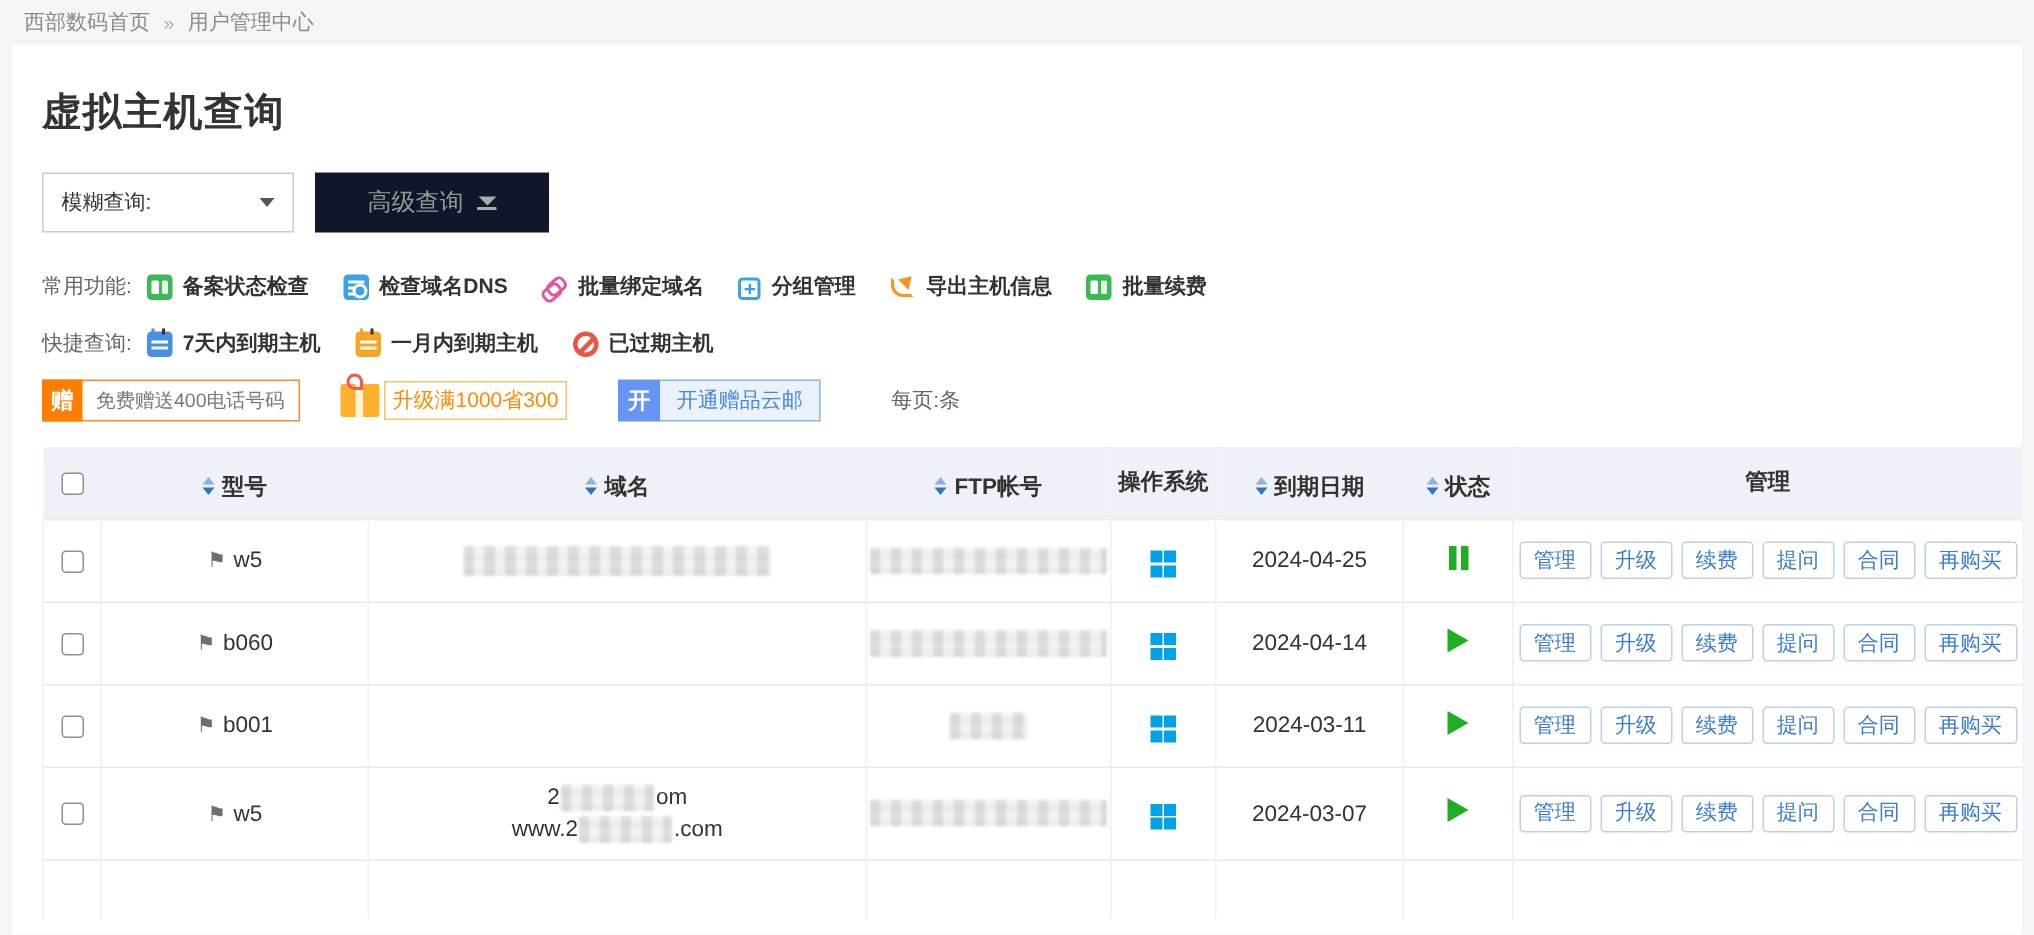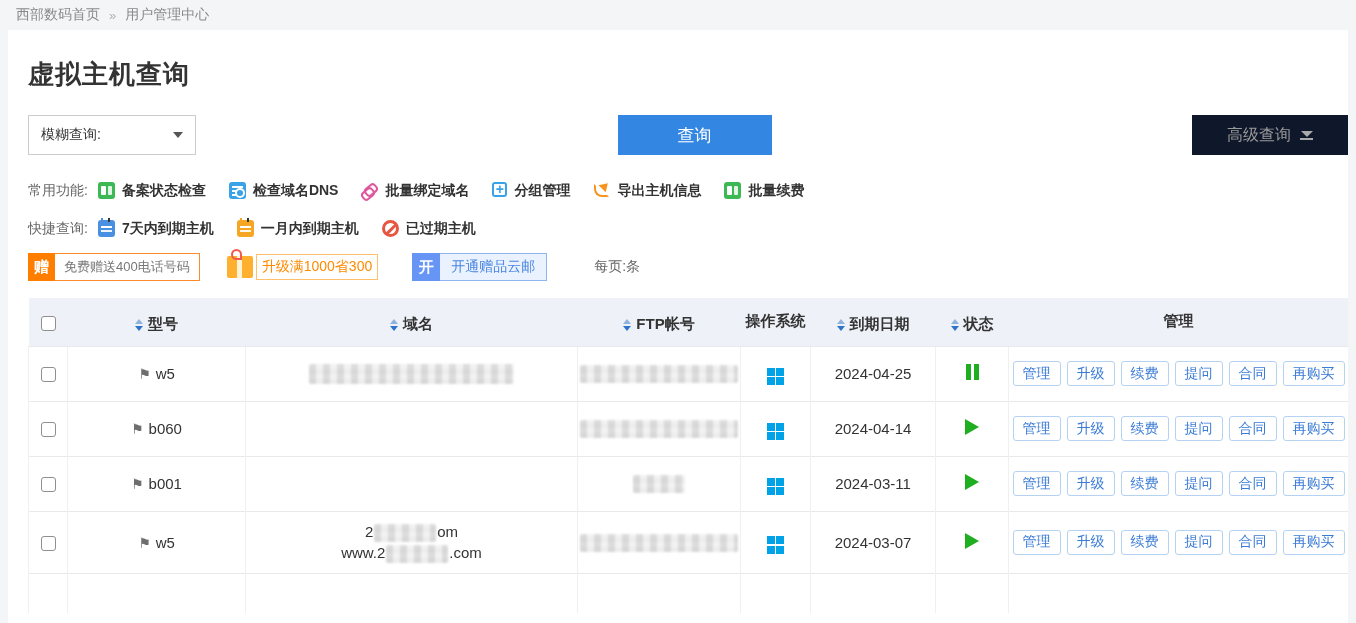--- a/index.html
+++ b/index.html
@@ -10,21 +10,21 @@
   .topbar { height:30px; display:flex; align-items:center; padding-left:16px;
     font-size:14px; color:#8a8a8a; gap:9px; }
   .topbar .crumb-home { color:#8a8a8a; cursor:pointer; }
   .topbar .sep { color:#b0b0b0; font-size:13px; }
 
   
   .card { position:relative; margin:0 8px; background:#fff; height:593px; overflow:hidden; }
   .page-title { margin:27px 0 0 20px; font-size:26px; color:#333; font-weight:600; letter-spacing:1px; }
 
   
-  .search-row { display:flex; align-items:stretch; margin:23px 0 0 20px; height:40px;justify-content:space-between; }
+  .search-row { display:flex; align-items:stretch; margin:23px 0 0 20px; height:40px; }
   .mode-select { width:168px; border:1px solid #ccc; background:#fff; display:flex;
     align-items:center; justify-content:space-between; padding:0 12px; font-size:14px;
     color:#333; cursor:pointer; }
   .caret-down { width:0; height:0; border-left:5px solid transparent;
     border-right:5px solid transparent; border-top:6px solid #555; }
   .keyword-input { width:324px; margin-left:8px; border:1px solid #ccc; padding:0 13px;
     font-size:14px; color:#333; outline:none; font-family:inherit; }
   .keyword-input::placeholder { color:#b8bcc2; }
   .query-btn { width:154px; margin-left:15px; background:#3387e3; color:#fff; border:none;
     font-size:17px; cursor:pointer; font-family:inherit; }
@@ -34,21 +34,21 @@
   .chev-underline { display:inline-flex; flex-direction:column; align-items:center; gap:1px; }
   .chev-underline .chev { width:0; height:0; border-left:6px solid transparent;
     border-right:6px solid transparent; border-top:6px solid #aaa; }
   .chev-underline .bar { width:13px; height:2px; background:#aaa; }
 
   
   .links-row { display:flex; align-items:center; margin-left:20px; font-size:14px; color:#666; }
   .func-row { margin-top:27px; }
   .quick-row { margin-top:20px; }
   .links-row .row-label { margin-right:10px; }
-  .link-item { display:flex; align-items:flex-start; gap:7px; margin-right:23px;
+  .link-item { display:flex; align-items:flex-end; gap:7px; margin-right:23px;
     color:#333; font-weight:bold; cursor:pointer; font-size:14px; }
   .mini { width:17px; height:17px; border-radius:3px; position:relative; flex:0 0 auto; }
   .ic-green { background:#3cb854; }
   .ic-blue  { background:#3aa3e8; }
   .ic-card::before { content:""; position:absolute; left:3px; top:4px; width:5px; height:9px; background:#fff; border-radius:1px; }
   .ic-card::after  { content:""; position:absolute; left:10px; top:4px; width:4px; height:9px; background:rgba(255,255,255,.85); border-radius:1px; }
   .ic-dns::before { content:""; position:absolute; left:3px; top:4px; width:11px; height:2px; background:#fff;
     box-shadow:0 4px 0 #fff, 0 8px 0 #fff; }
   .ic-dns::after { content:""; position:absolute; right:1px; bottom:1px; width:6px; height:6px;
     border:2px solid #fff; border-radius:50%; background:#3aa3e8; }
@@ -176,21 +176,20 @@
 
 <div class="card">
 
   <div class="page-title">虚拟主机查询</div>
 
   <div class="search-row">
     <div class="mode-select">
       <span>模糊查询:</span>
       <span class="caret-down"></span>
     </div>
-    <button class="query-btn">查询</button>
     <button class="adv-btn">
       <span>高级查询</span>
       <span class="chev-underline">
         <span class="chev"></span>
           <span class="bar"></span>
       </span>
     </button>
   </div>
 
   <div class="links-row func-row">

